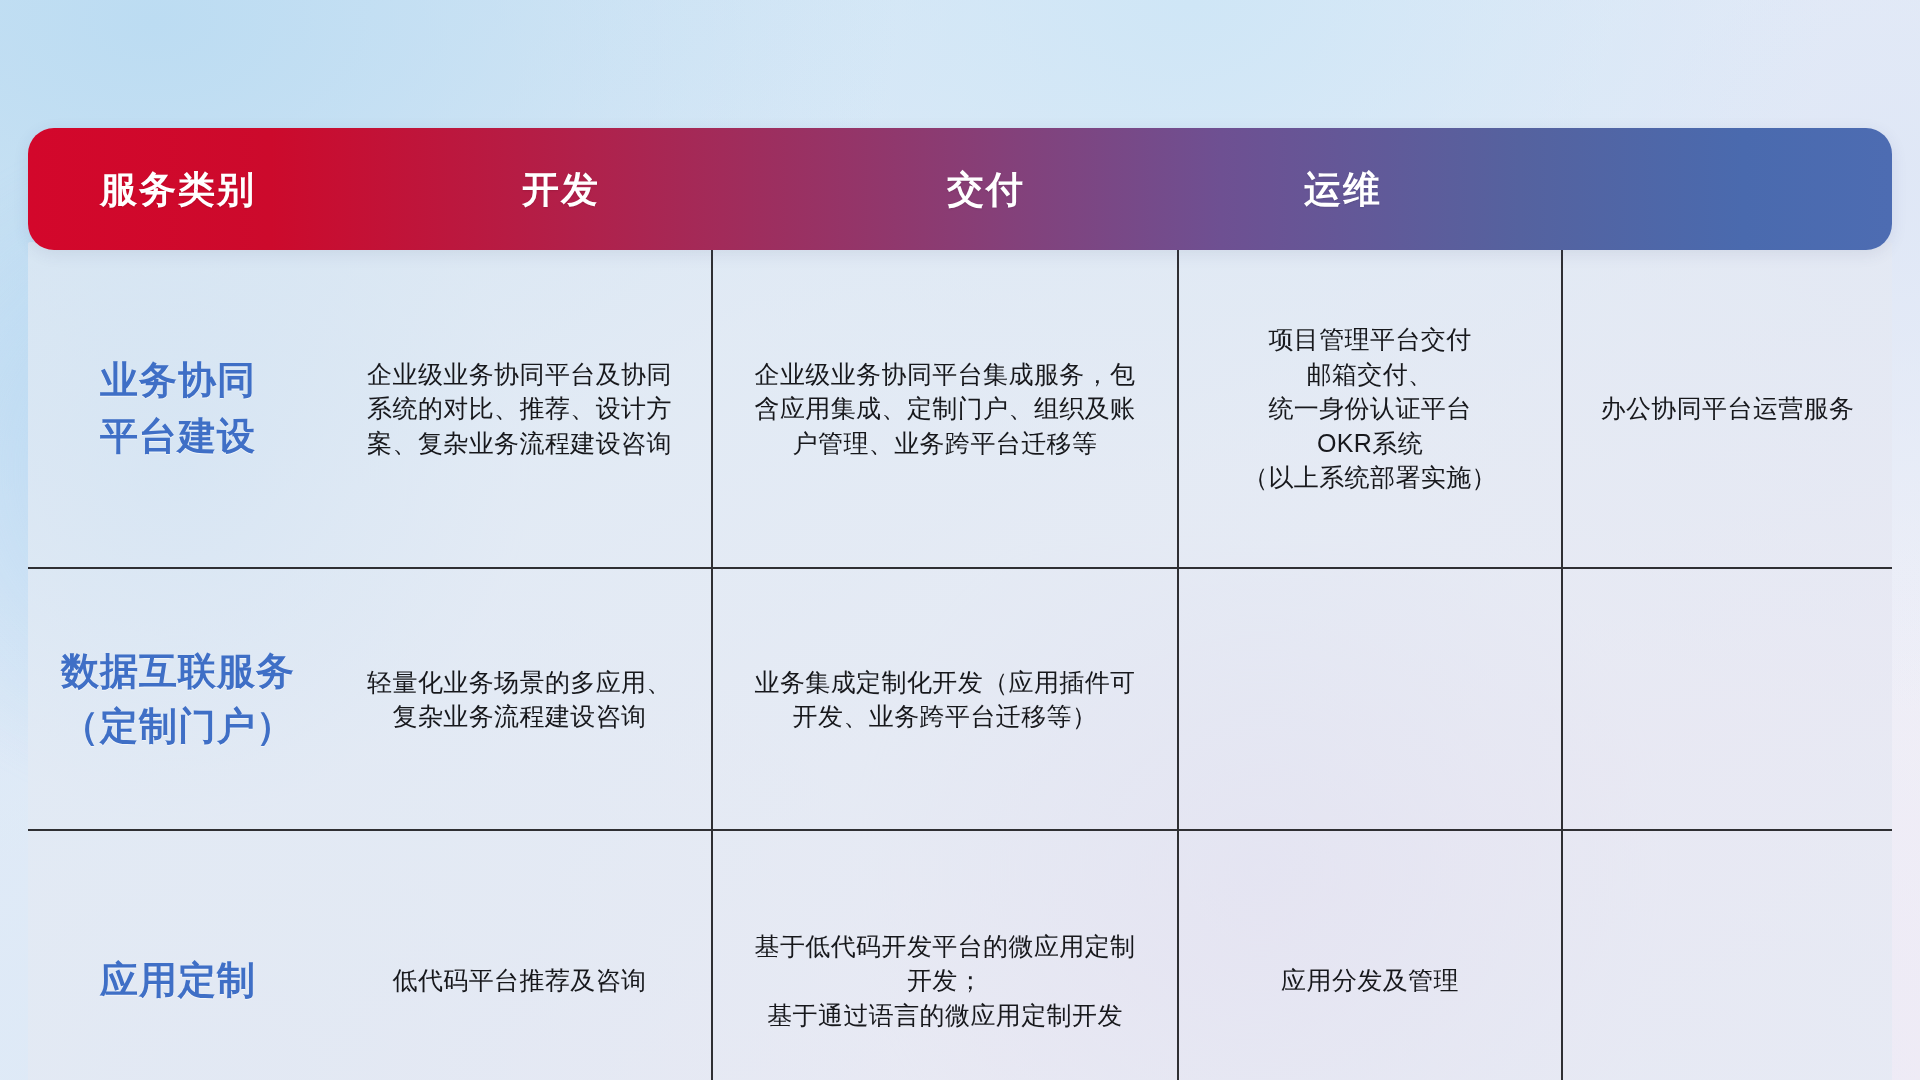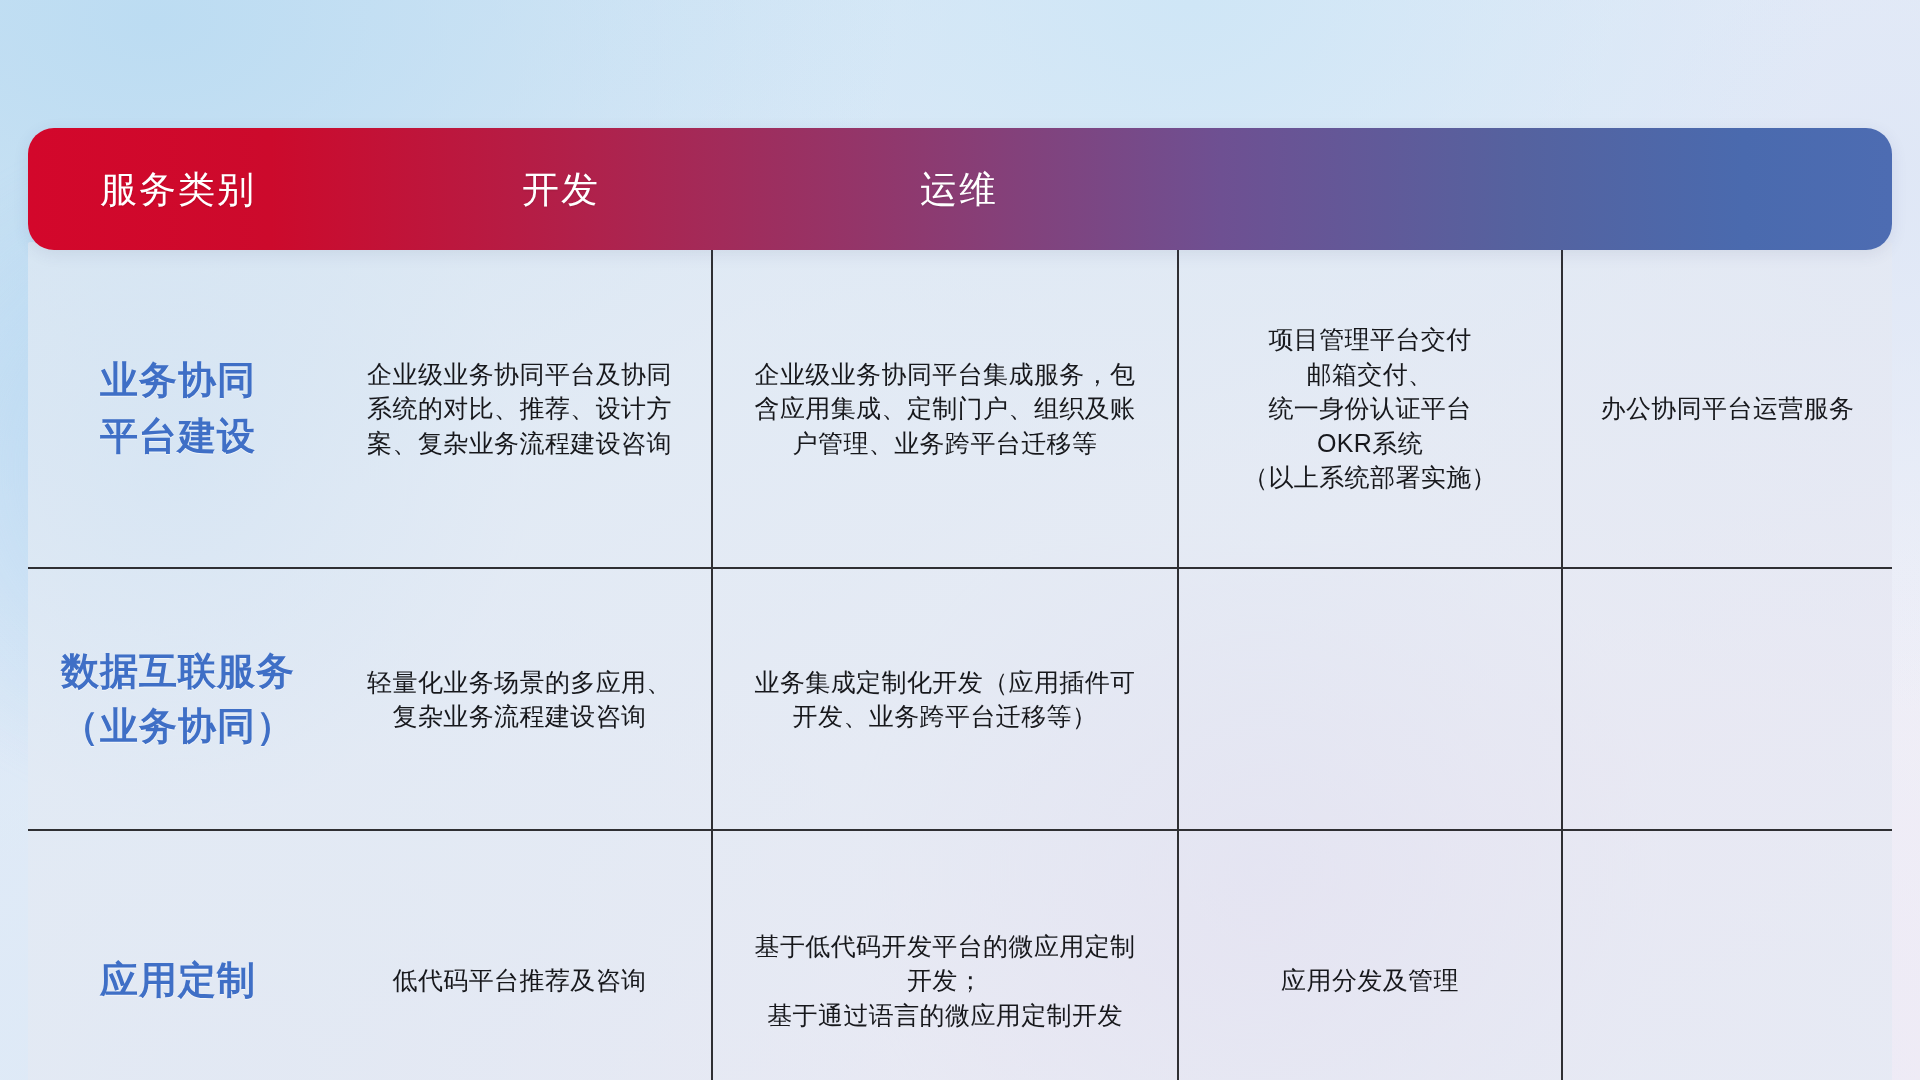--- a/index.html
+++ b/index.html
@@ -37,21 +37,21 @@
   }
   
   #header-row{
     height:122px;border-radius:26px;
     background:linear-gradient(90deg,#d3072b 0%,#cc0a2c 13%,#b0214b 30%,#8d3a70 48%,#6e5092 64%,#55629f 80%,#4a6aae 92%,#4d6cb2 100%);
     display:flex;align-items:center;
     box-shadow:0 4px 16px rgba(60,70,120,.10);
     position:relative;z-index:3;
   }
   #header-row .hcell{
-    color:#fff;font-weight:normal;font-size:37px;letter-spacing:2px;
+    color:#fff;font-weight:bold;font-size:37px;letter-spacing:2px;
     text-align:center;line-height:1;
     text-shadow:0 1px 2px rgba(0,0,0,.10);
   }
 
   
   #body-panel{
     position:relative;margin-top:-8px;
     background:linear-gradient(155deg,
         rgba(221,232,243,.80) 0%,
         rgba(226,234,244,.80) 25%,
@@ -100,20 +100,21 @@
 
 <div id="bg-base"></div>
 <div id="bg-glow-left"></div>
 <div id="bg-glow-bottom"></div>
 
 <div id="table-wrap">
 
   <div id="header-row">
     <div class="hcell" style="width:300px">服务类别</div>
     <div class="hcell" style="width:466px">开发</div>
+    <div class="hcell" style="width:384px">交付</div>
     <div class="hcell" style="width:330px">运维</div>
   </div>
 
   <div id="body-panel">
     <table>
       <colgroup>
         <col class="c0">
           <col class="c1">
           <col class="c2">
           <col class="c3">
@@ -127,21 +128,21 @@
           <td class="pre">企业级业务协同平台集成服务，包含应用集成、定制门户、组织及账户管理、业务跨平台迁移等</td>
           <td class="pre">项目管理平台交付
 邮箱交付、
 统一身份认证平台
 OKR系统
 （以上系统部署实施）</td>
           <td class="pre last">办公协同平台运营服务</td>
         </tr>
         <tr class="r1">
           <td class="cat pre">数据互联服务
-（业务协同）</td>
+（定制门户）</td>
           <td class="pre">轻量化业务场景的多应用、复杂业务流程建设咨询</td>
           <td class="pre">业务集成定制化开发（应用插件可开发、业务跨平台迁移等）</td>
           <td class="pre"></td>
           <td class="pre last"></td>
         </tr>
         <tr class="r2">
           <td class="cat pre">应用定制</td>
           <td class="pre">低代码平台推荐及咨询</td>
           <td class="pre">基于低代码开发平台的微应用定制开发；
 基于通过语言的微应用定制开发</td>

